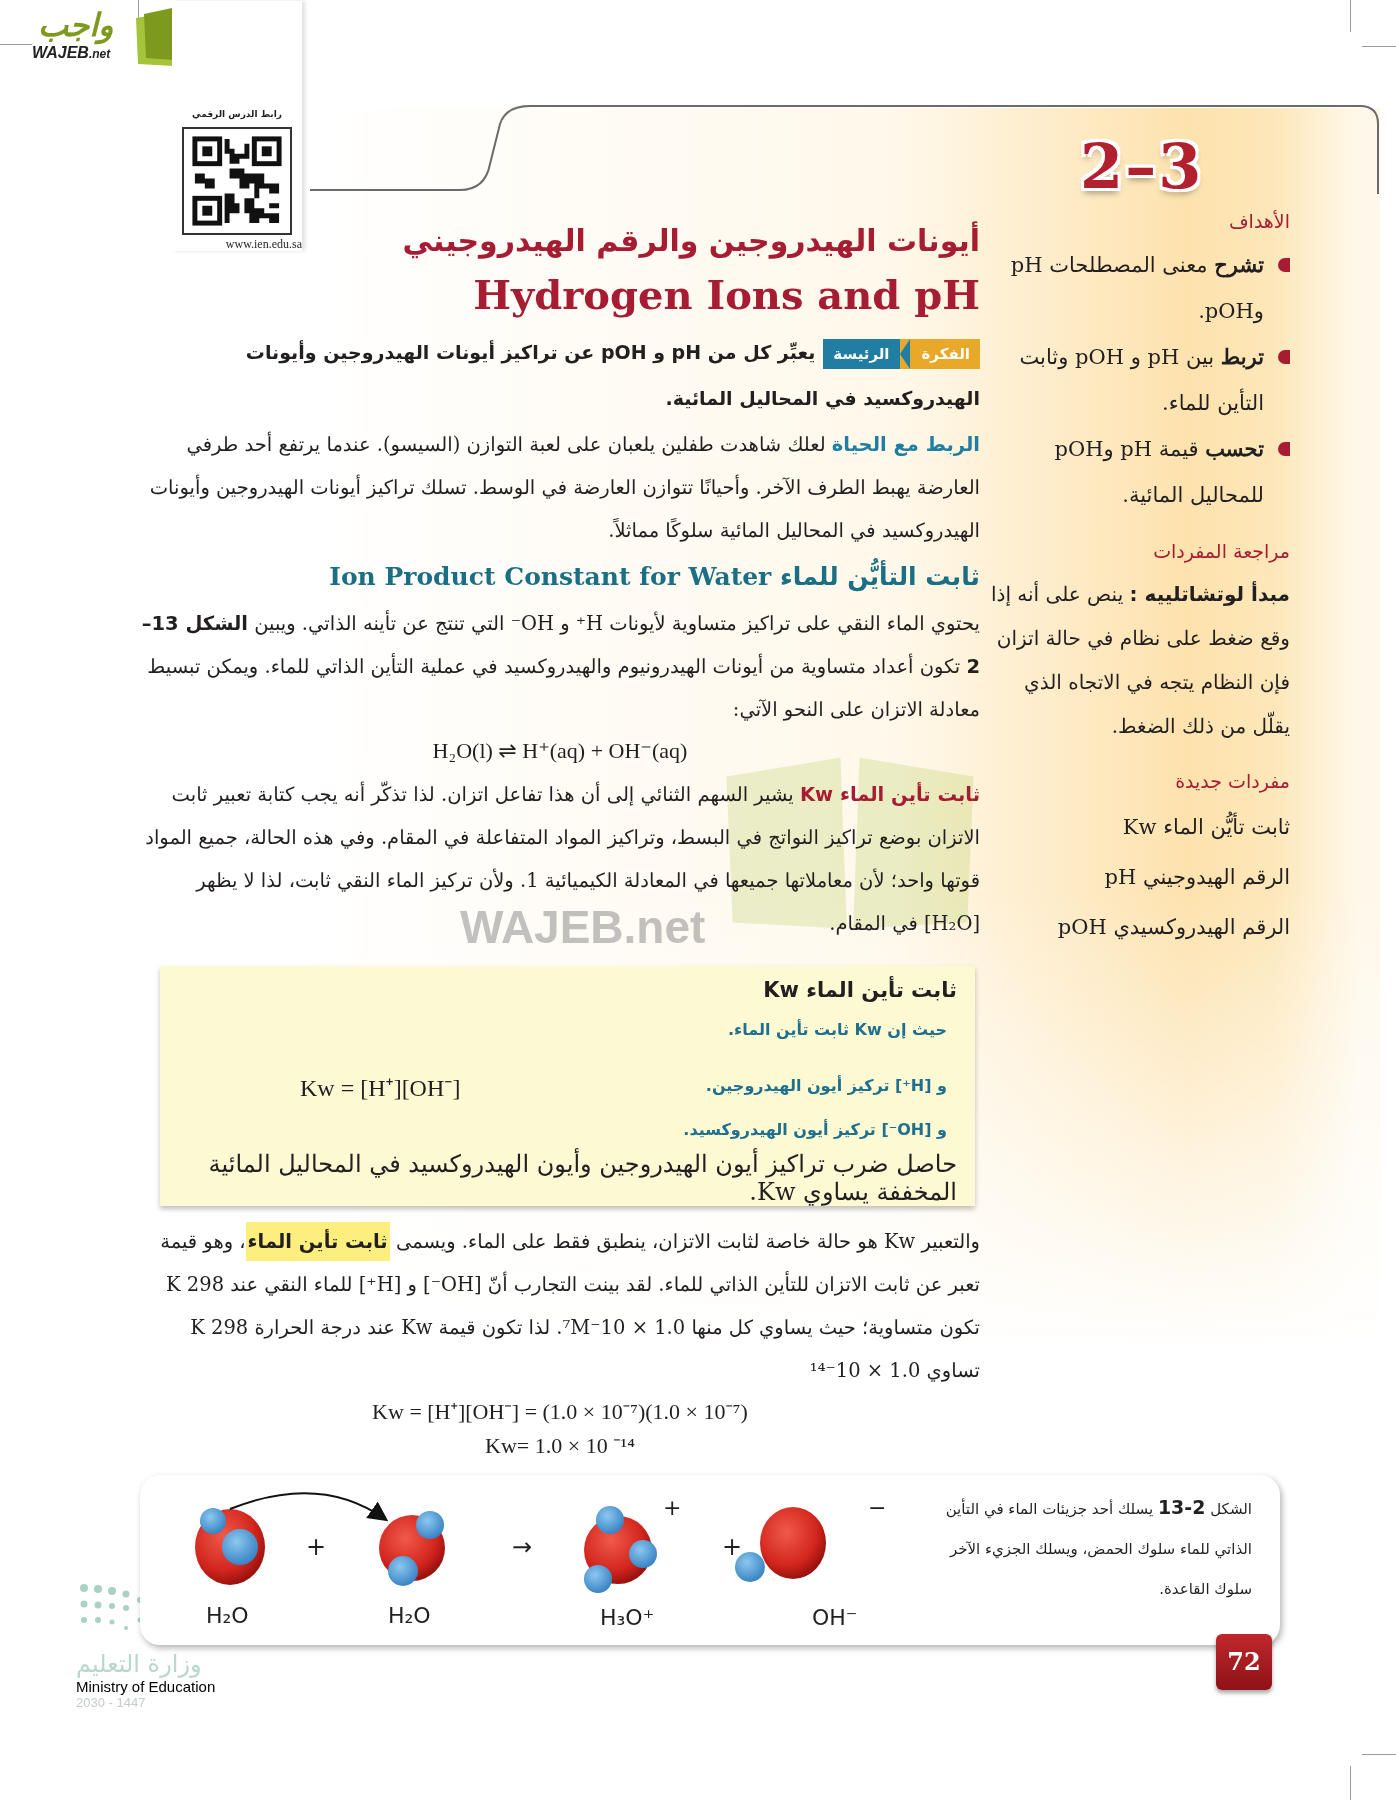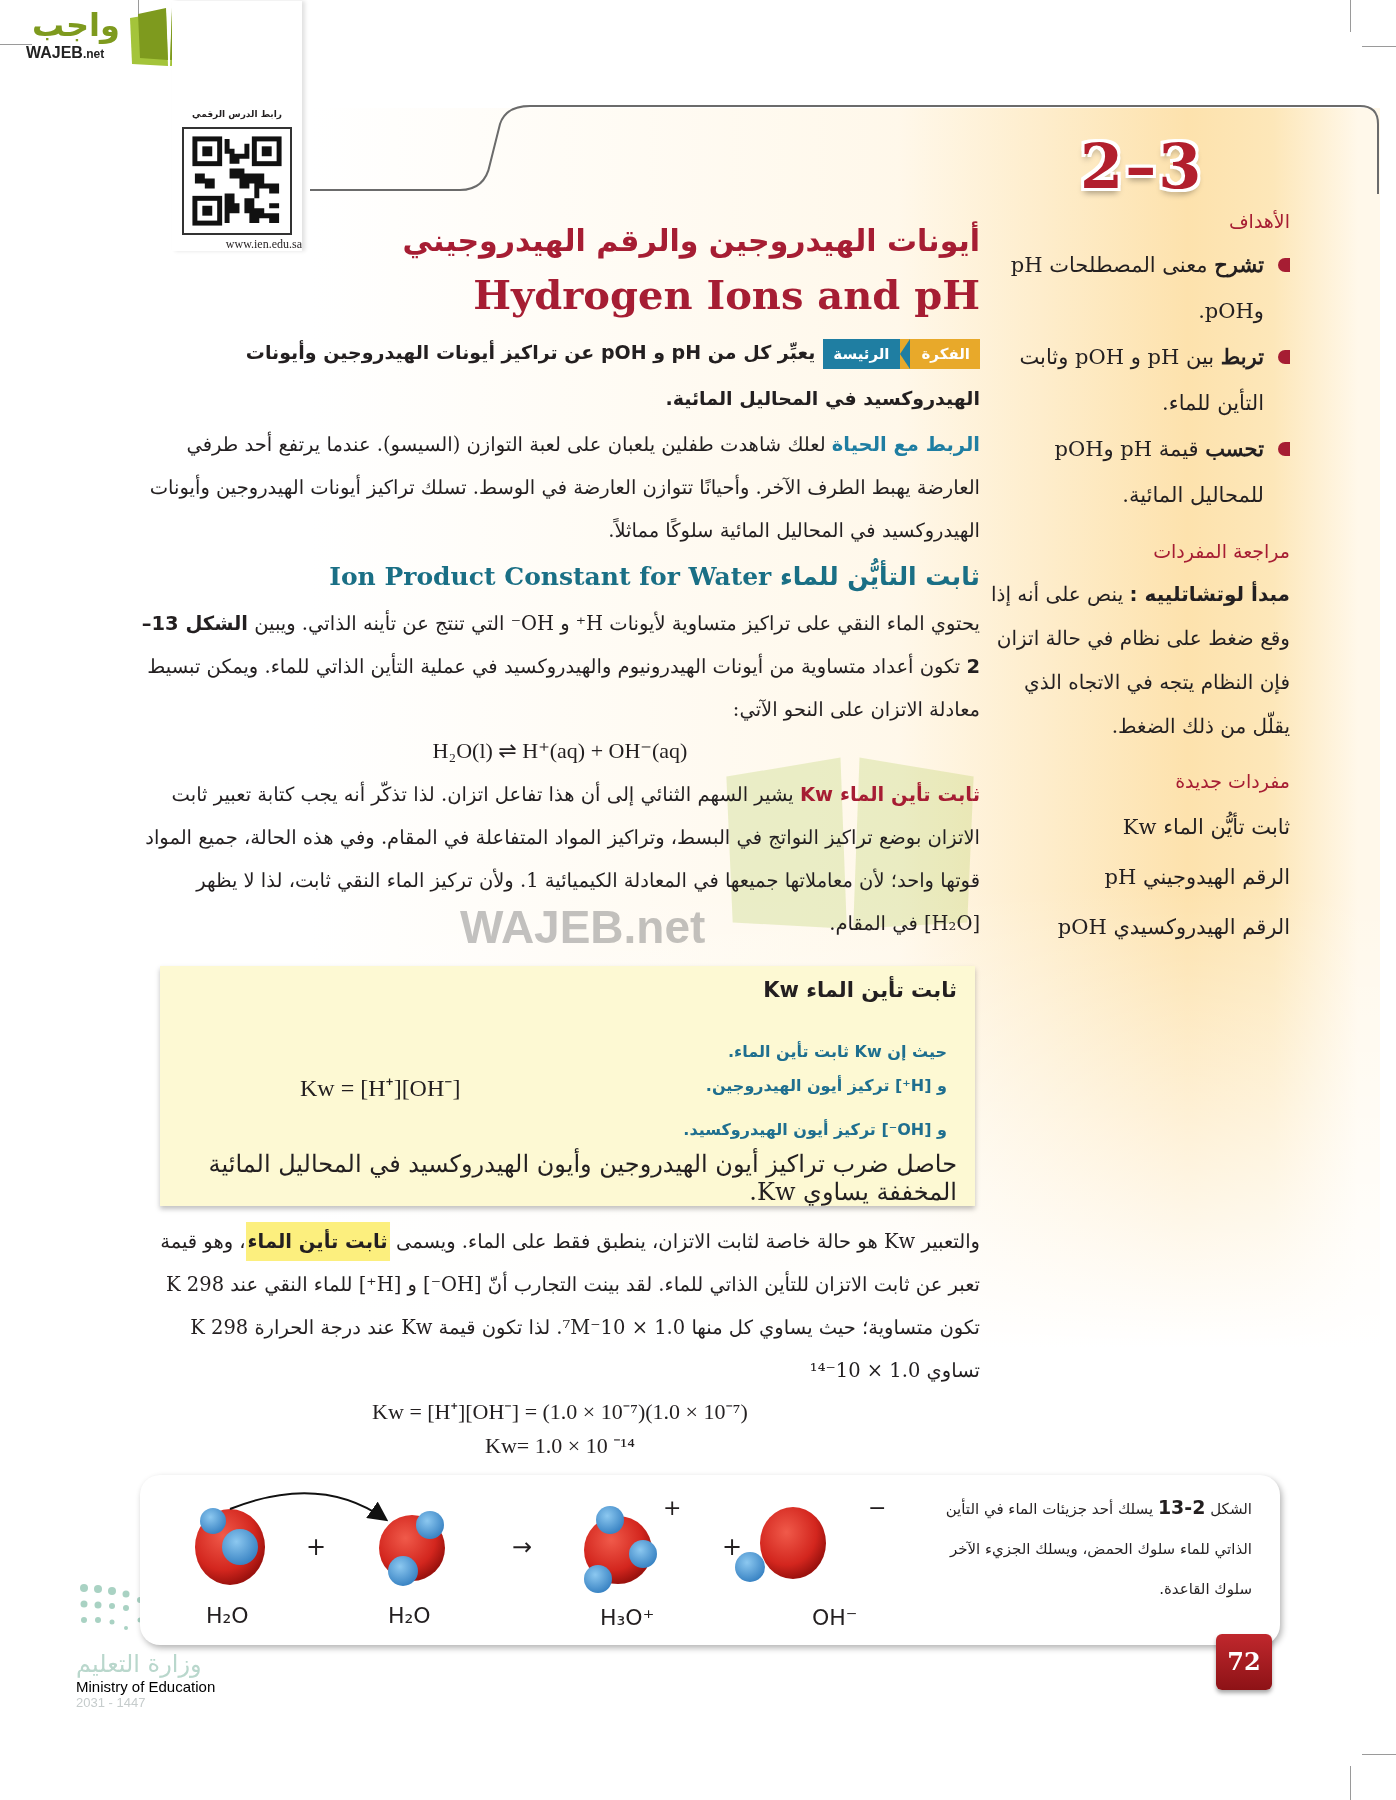--- a/index.html
+++ b/index.html
@@ -2,21 +2,21 @@
 <html><head>
 <meta charset="utf-8">
 <style>
   * { box-sizing: border-box; margin: 0; padding: 0; }
   html, body { width: 1396px; height: 1800px; background: #ffffff; overflow: hidden; }
   body { position: relative; font-family: "DejaVu Serif", serif; color: #231f20; }
 
   .crop-mark { position: absolute; background: #9a9a9a; }
 
   
-  .wajeb-logo { position: absolute; left: 22px; top: 4px; width: 180px; height: 64px; }
+  .wajeb-logo { position: absolute; left: 28px; top: 4px; width: 180px; height: 64px; font-style: italic; }
   .wajeb-ar { position: absolute; left: 10px; top: 2px; font-family: "DejaVu Sans", sans-serif; font-weight: bold; font-size: 32px; color: #7e9a1e; direction: rtl; }
   .wajeb-en { position: absolute; left: 4px; top: 40px; font-family: "Liberation Sans", sans-serif; font-weight: bold; font-size: 16px; color: #222; }
   .wajeb-en small { font-size: 12px; }
   .wajeb-book { position: absolute; left: 106px; top: 4px; width: 82px; height: 60px; }
 
   
   .header-band { position: absolute; left: 310px; top: 108px; width: 1070px; height: 1240px;
     background: linear-gradient(90deg, rgba(255,255,255,0) 0%, rgba(255,243,220,0.6) 55%, #fde2ad 82%, #fde7b9 90%, #fff8ea 98%); }
   .header-band::after { content: ""; position: absolute; left: 0; right: 0; bottom: 0; height: 460px; background: linear-gradient(180deg, rgba(255,255,255,0), #fff); }
   .tab-shape { position: absolute; left: 310px; top: 104px; width: 1070px; height: 90px; }
@@ -162,21 +162,21 @@
   <div class="section-heading"><span>ثابت التأيُّن للماء</span> <span class="en">Ion Product Constant for Water</span></div>
   <p class="body-p"><span>يحتوي الماء النقي على تراكيز متساوية لأيونات H⁺ و OH⁻ التي تنتج عن تأينه الذاتي. ويبين </span><span class="bold-dark">الشكل 13–2</span><span> تكون أعداد متساوية من أيونات الهيدرونيوم والهيدروكسيد في عملية التأين الذاتي للماء. ويمكن تبسيط معادلة الاتزان على النحو الآتي:</span></p>
   <div class="equation">H₂O(l) ⇌ H⁺(aq) + OH⁻(aq)</div>
   <p class="body-p"><span class="red-term">ثابت تأين الماء Kw</span><span> يشير السهم الثنائي إلى أن هذا تفاعل اتزان. لذا تذكّر أنه يجب كتابة تعبير ثابت الاتزان بوضع تراكيز النواتج في البسط، وتراكيز المواد المتفاعلة في المقام. وفي هذه الحالة، جميع المواد قوتها واحد؛ لأن معاملاتها جميعها في المعادلة الكيميائية 1. ولأن تركيز الماء النقي ثابت، لذا لا يظهر [H₂O] في المقام.</span></p>
 </div>
 
 <div class="watermark">WAJEB.net</div>
 
 <div class="formula-box">
   <div class="fb-title">ثابت تأين الماء Kw</div>
-  <div class="fb-def" style="top:76px">حيث إن Kw ثابت تأين الماء.</div>
+  <div class="fb-def" style="top:54px">حيث إن Kw ثابت تأين الماء.</div>
   <div class="fb-def" style="top:110px">و [H⁺] تركيز أيون الهيدروجين.</div>
   <div class="fb-def" style="top:154px">و [OH⁻] تركيز أيون الهيدروكسيد.</div>
   <div class="fb-eq">Kw = [H⁺][OH⁻]</div>
   <div class="fb-foot">حاصل ضرب تراكيز أيون الهيدروجين وأيون الهيدروكسيد في المحاليل المائية المخففة يساوي Kw.</div>
 </div>
 
 <div class="main" style="top:1218px">
   <p class="body-p"><span>والتعبير Kw هو حالة خاصة لثابت الاتزان، ينطبق فقط على الماء. ويسمى </span><span class="hl">ثابت تأين الماء</span><span>، وهو قيمة تعبر عن ثابت الاتزان للتأين الذاتي للماء. لقد بينت التجارب أنّ [OH⁻] و [H⁺] للماء النقي عند 298 K تكون متساوية؛ حيث يساوي كل منها 1.0 × 10⁻⁷M. لذا تكون قيمة Kw عند درجة الحرارة 298 K تساوي 1.0 × 10⁻¹⁴</span></p>
   <div class="equation">Kw = [H⁺][OH⁻] = (1.0 × 10⁻⁷)(1.0 × 10⁻⁷)</div>
   <div class="equation" style="line-height:28px">Kw= 1.0 × 10 ⁻¹⁴</div>
@@ -205,21 +205,21 @@
         <circle cx="106" cy="34" r="2.5"></circle>
       <circle cx="120" cy="22" r="3"></circle>
         <circle cx="134" cy="14" r="3.5"></circle>
         <circle cx="148" cy="10" r="4"></circle>
         <circle cx="162" cy="8" r="4"></circle>
         <circle cx="175" cy="6" r="4"></circle>
     </g>
   </svg>
   <div class="ministry-ar">وزارة التعليم</div>
   <div class="ministry-en">Ministry of Education</div>
-  <div class="ministry-year">2031 - 1447</div>
+  <div class="ministry-year">2030 - 1447</div>
 </div>
 
 <div class="figure">
   <svg width="700" height="170" style="position:absolute;left:0;top:0">
     <defs>
       <radialGradient id="red" cx="40%" cy="35%" r="65%">
           <stop offset="0%" stop-color="#f05a4a"></stop>
           <stop offset="70%" stop-color="#d3261e"></stop>
           <stop offset="100%" stop-color="#9c120e"></stop>
         </radialGradient>

